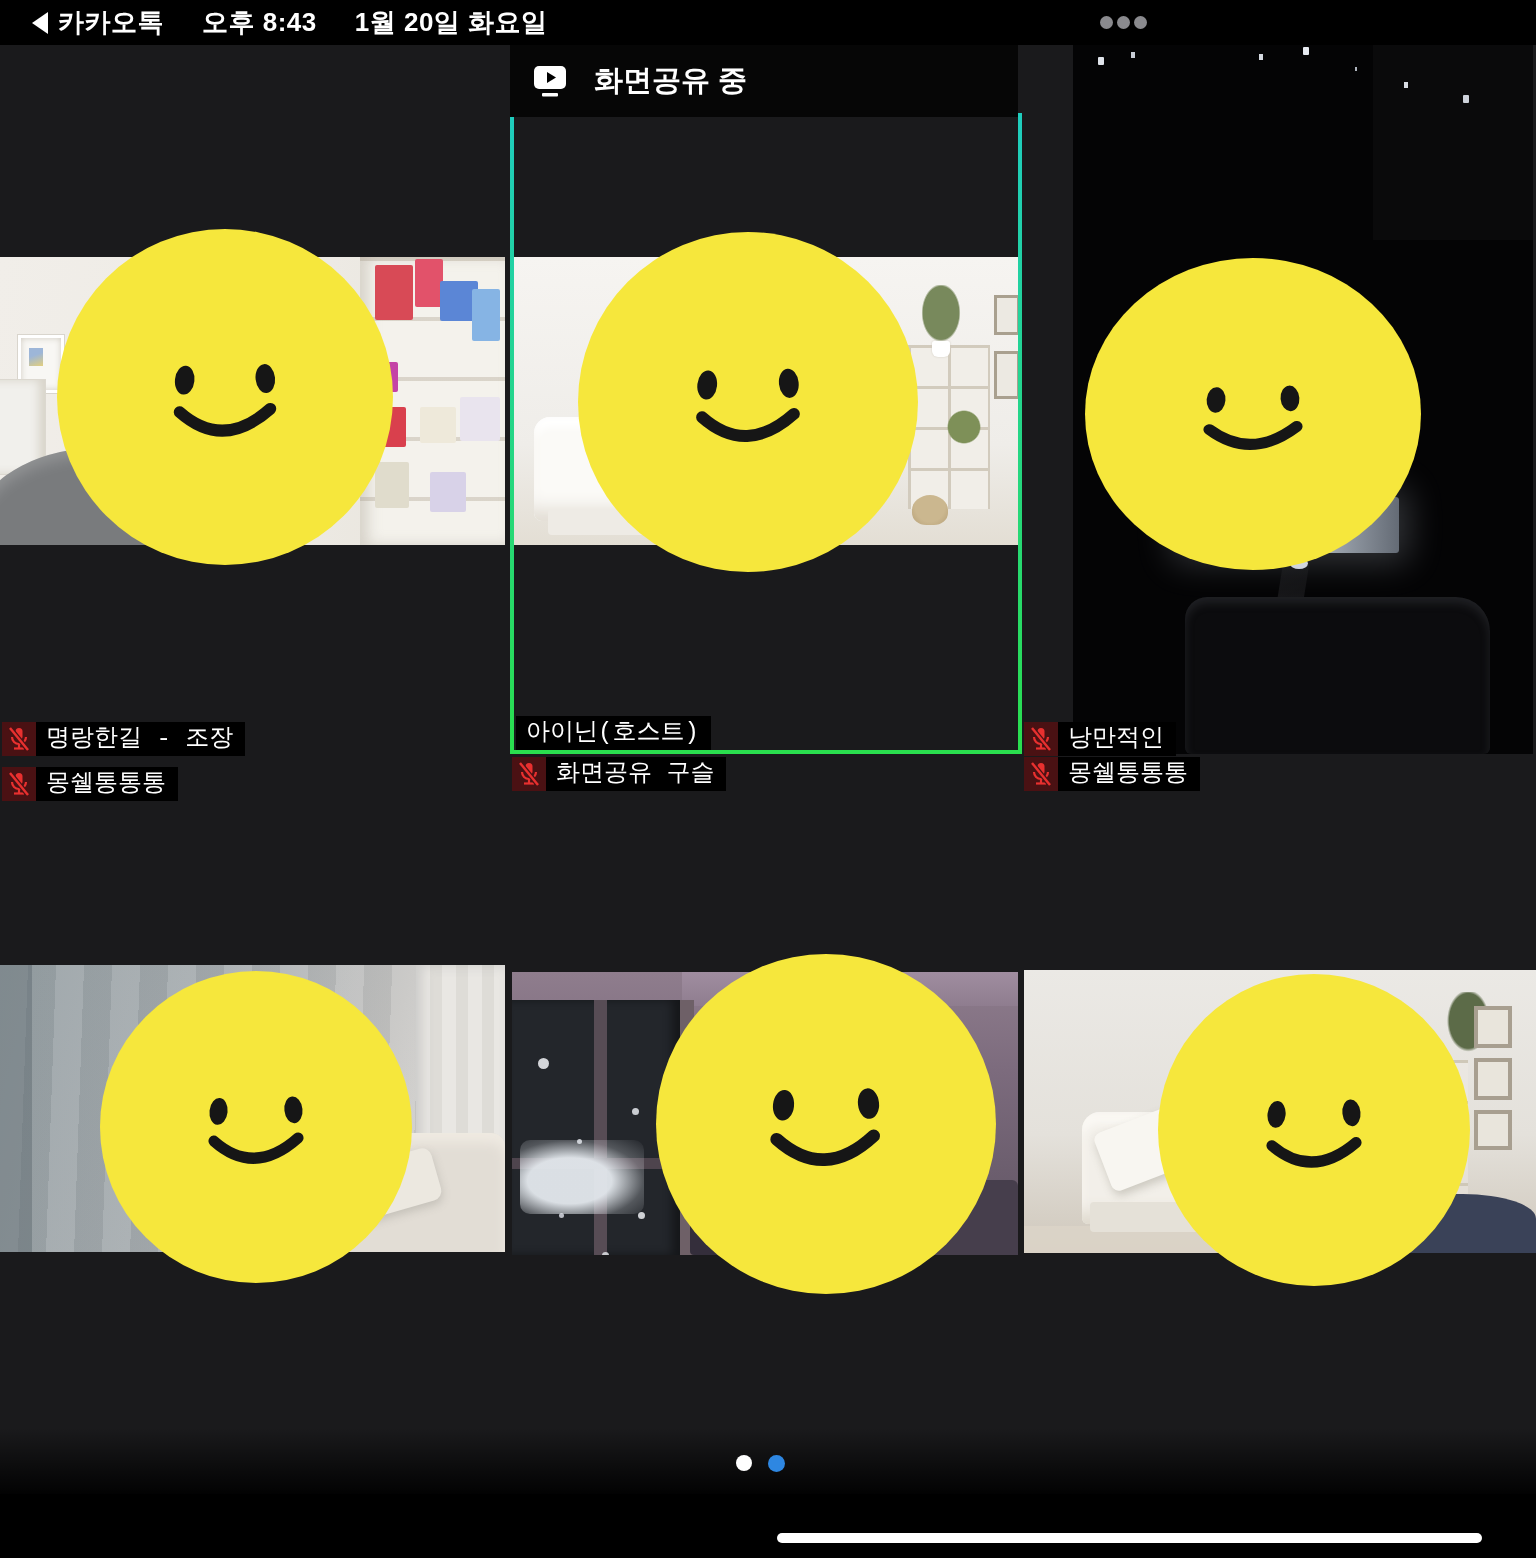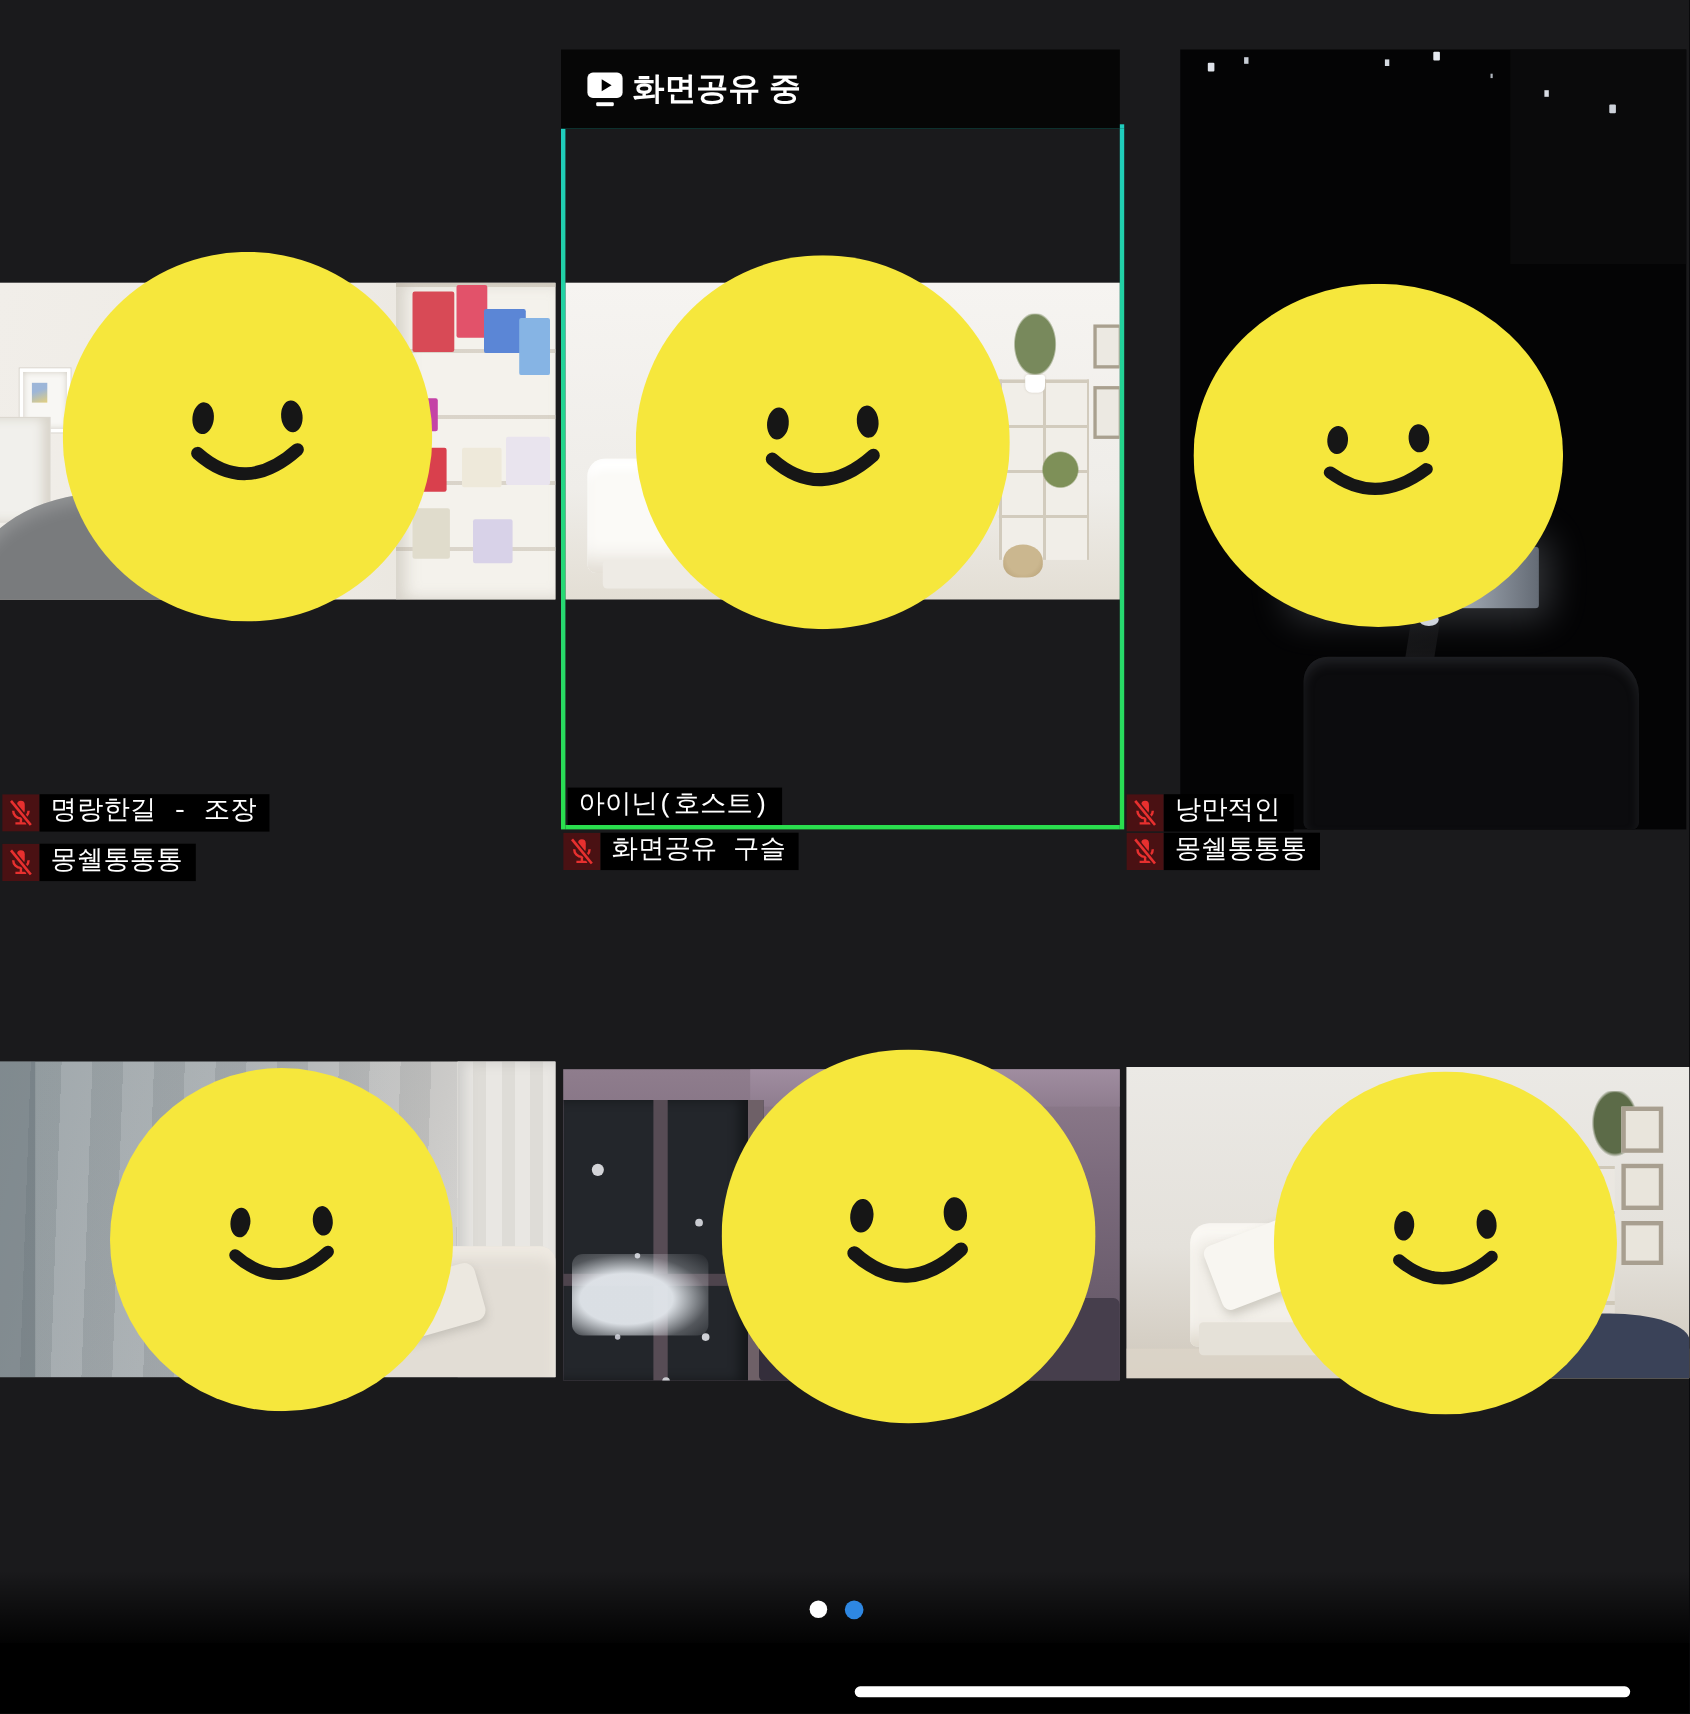--- a/index.html
+++ b/index.html
@@ -21,21 +21,21 @@
   .back-tri {
     width:0; height:0; border-top:11px solid transparent; border-bottom:11px solid transparent;
     border-right:16px solid #fff;
   }
   .multidots { position:absolute; left:1100px; top:16px; display:flex; gap:4px; }
   .multidots span { width:13px; height:13px; border-radius:50%; background:var(--multitask-dot,#8a8a8e); display:block; }
   
   .share-banner {
     position:absolute; left:510px; top:45px; width:508px; height:72px;
     background:var(--banner-bg,#060606);
-    display:flex; align-items:center; gap:7px; padding-left:22px;
+    display:flex; align-items:center; gap:26px; padding-left:22px;
     font-size:29px; font-weight:700;
   }
   .share-icon { width:36px; height:32px; flex:0 0 auto; }
   
   .active-border {
     position:absolute; left:510px; top:113px; width:512px; height:641px;
     border:4px solid transparent;
     border-image: linear-gradient(to bottom, var(--border-top,#1fcdbe), var(--border-bottom,#2ade4e)) 1;
     pointer-events:none;
   }
@@ -139,20 +139,33 @@
   .pd-2 { width:17px; height:17px; background:var(--dot-active,#2e87e2); }
   .bottom-fade { position:absolute; left:0; top:1428px; width:1536px; height:72px; background:linear-gradient(180deg, rgba(0,0,0,0) 0%, #000 100%); pointer-events:none; }
   .bottom-black { position:absolute; left:0; top:1494px; width:1536px; height:64px; background:#000; }
   .home-indicator { position:absolute; left:777px; top:1533px; width:705px; height:10px; border-radius:6px; background:var(--home-indicator,#fff); }
 </style>
 </head>
 <body>
 
 <div class="screen">
 
+  <div class="statusbar">
+    <span class="back-group">
+      <span class="back-tri"></span>
+      <span>카카오톡</span>
+    </span>
+    <span>오후 8:43</span>
+    <span>1월 20일 화요일</span>
+    <span class="multidots">
+      <span></span>
+        <span></span>
+        <span></span>
+    </span>
+  </div>
 
   <div class="video v-tl">
     <span class="decor tl-shelf">
       <i style="left:15px;top:8px;width:38px;height:55px;background:#d84a56"></i>
       <i style="left:55px;top:2px;width:28px;height:48px;background:#e2526a"></i>
       <i style="left:80px;top:24px;width:38px;height:40px;background:#5b86d6"></i>
       <i style="left:112px;top:32px;width:28px;height:52px;background:#86b4e4"></i>
       <i style="left:8px;top:105px;width:30px;height:30px;background:#c443a6"></i>
       <i style="left:12px;top:150px;width:34px;height:40px;background:#d9404d"></i>
       <i style="left:60px;top:150px;width:36px;height:36px;background:#eee9da"></i>

